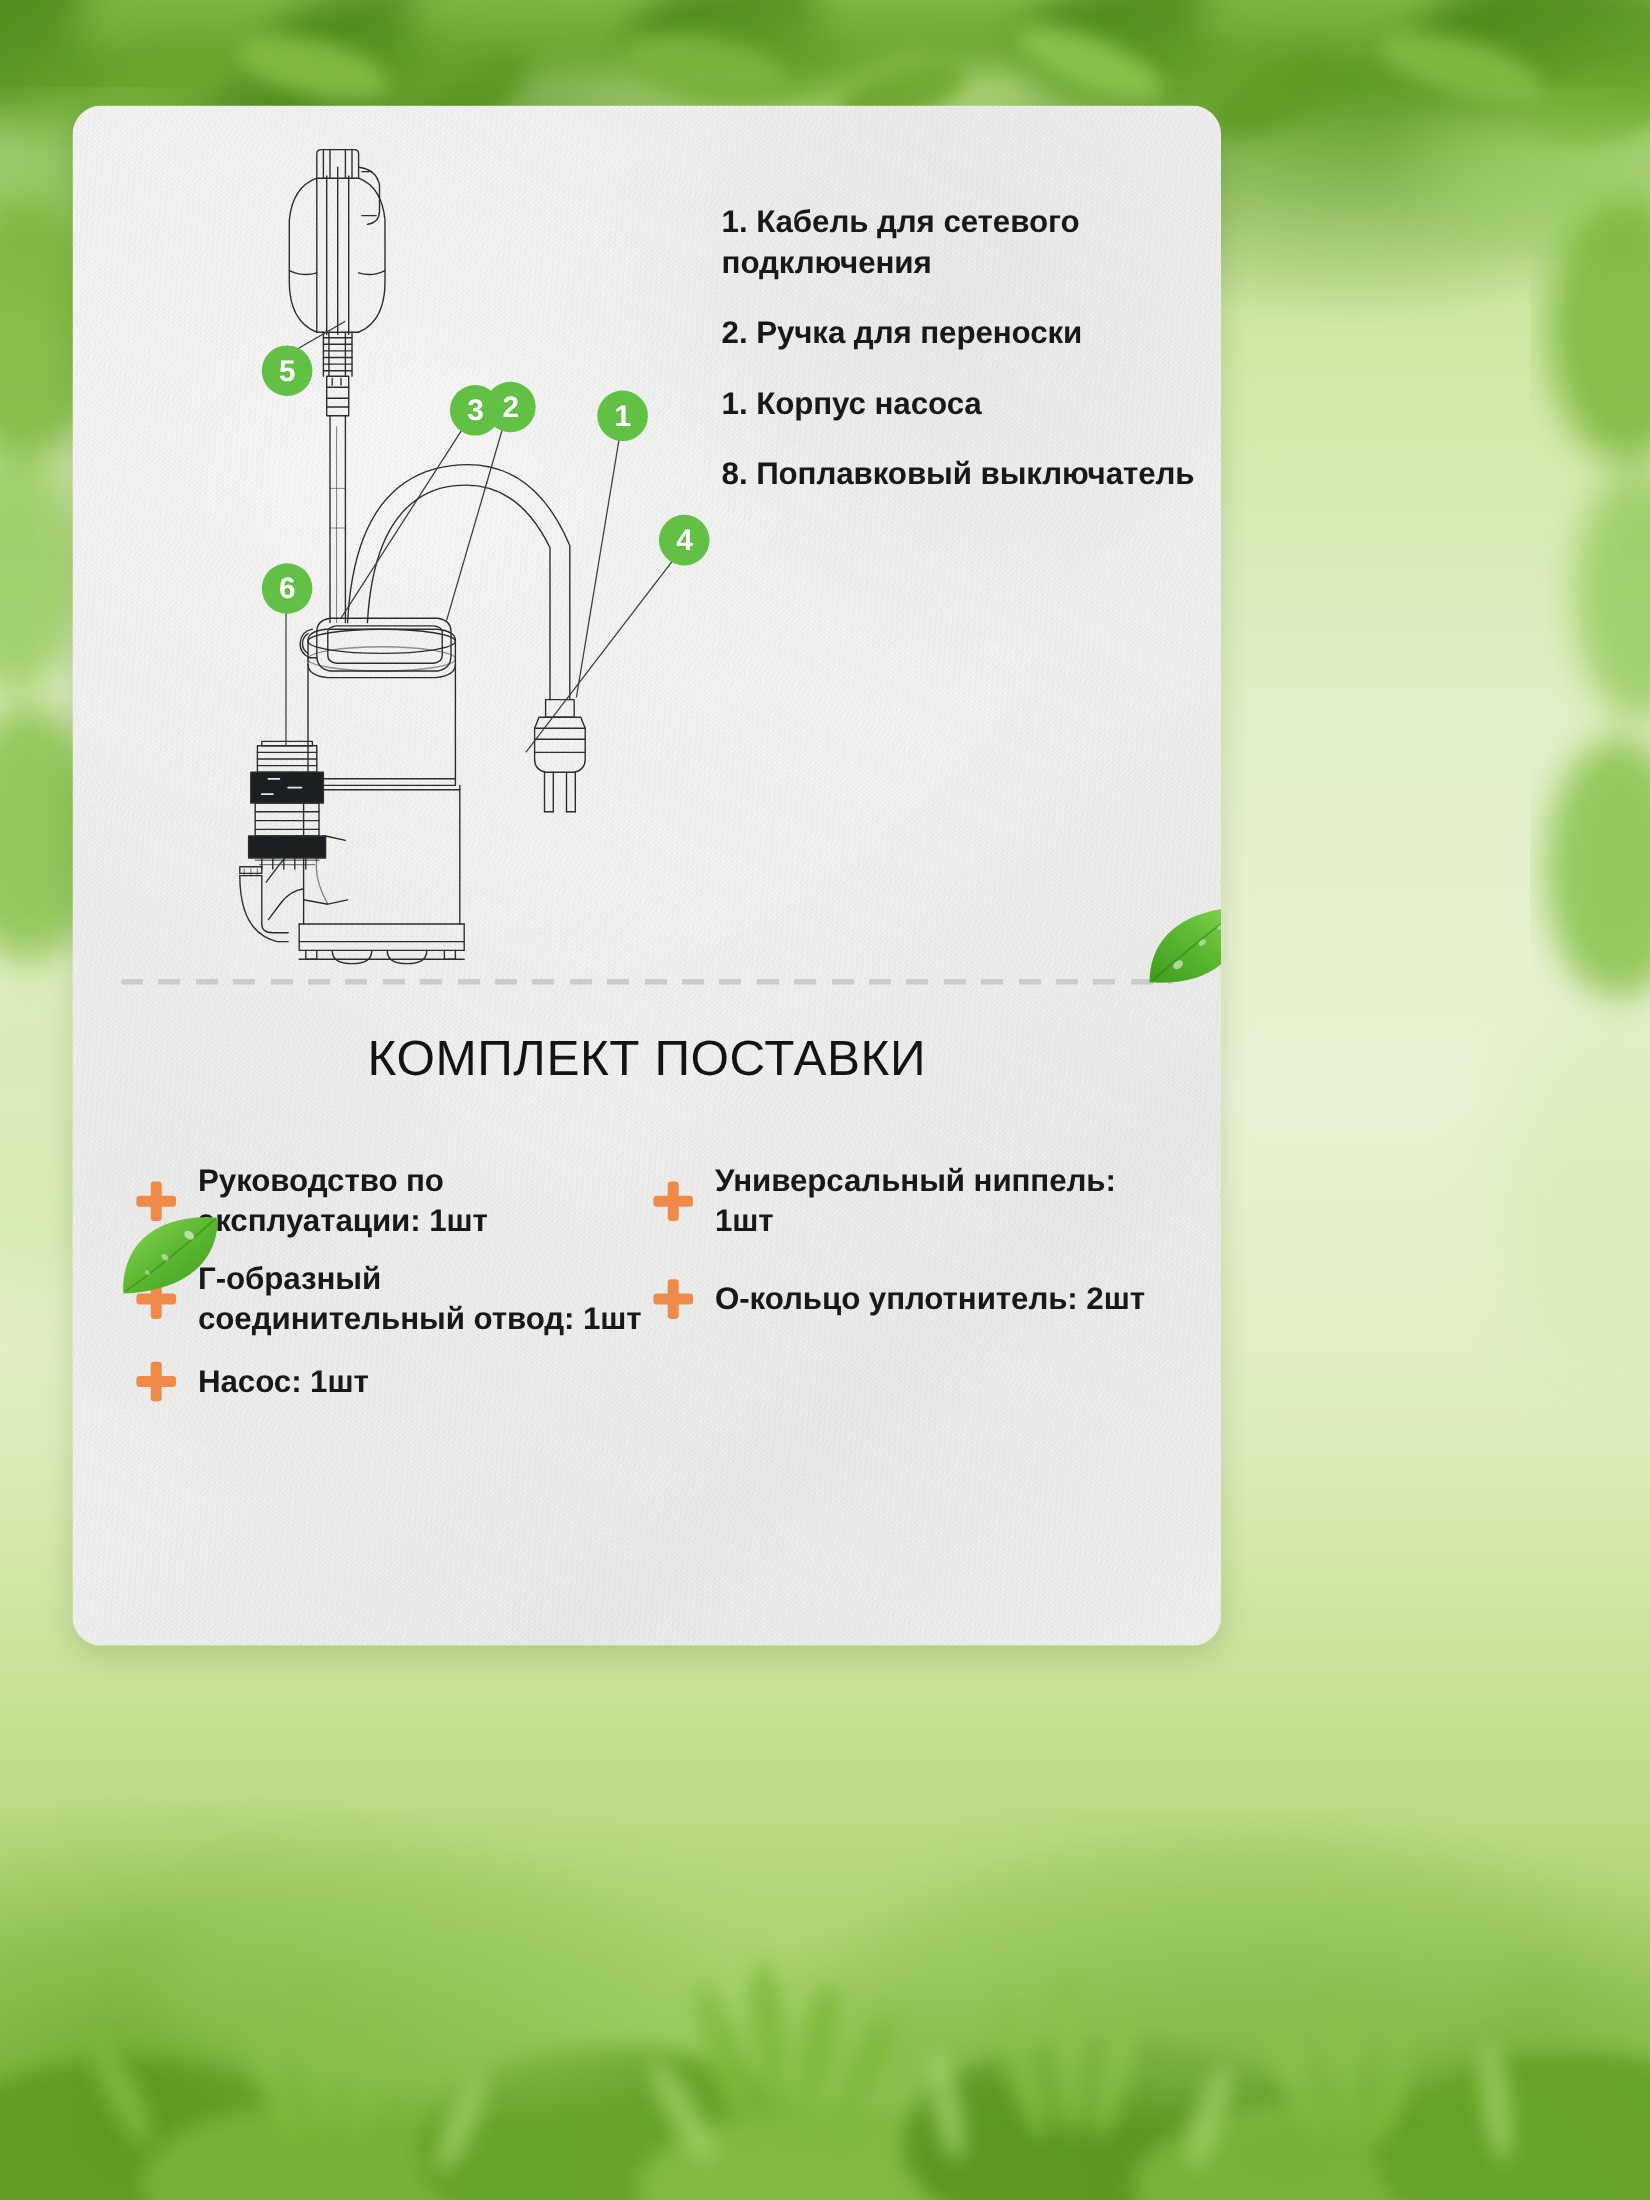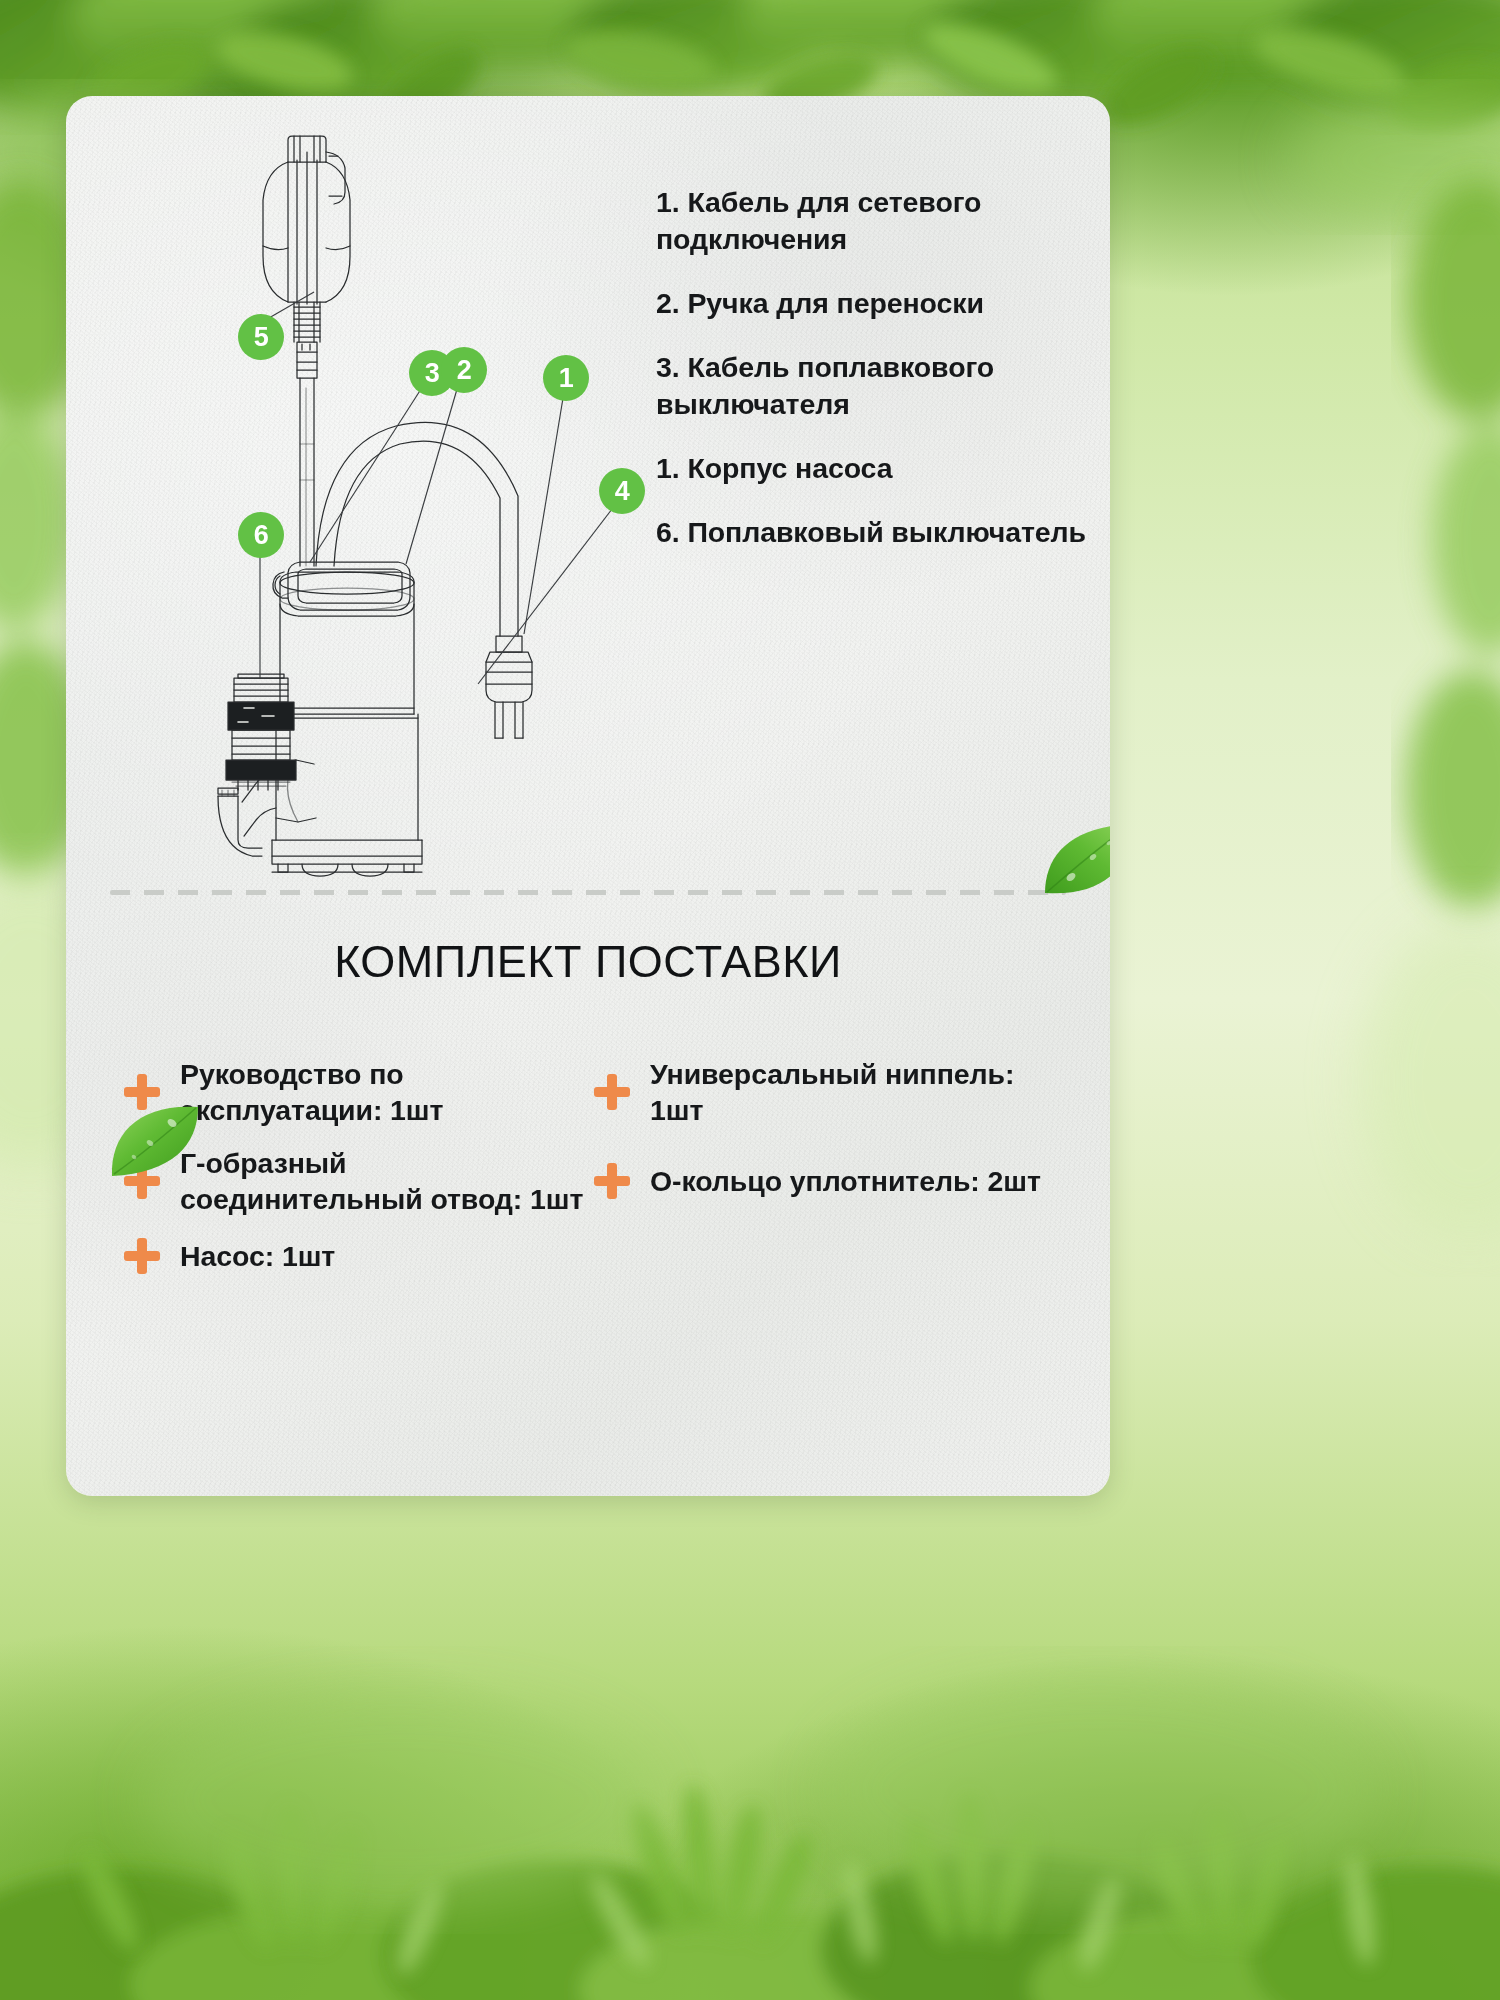--- a/index.html
+++ b/index.html
@@ -416,23 +416,22 @@
     <div class="badge" style="left:343px;top:254px">3</div>
     <div class="badge" style="left:375px;top:251px">2</div>
     <div class="badge" style="left:477px;top:259px">1</div>
     <div class="badge" style="left:533px;top:372px">4</div>
     <div class="badge" style="left:172px;top:416px">6</div>
   </div>
 
   <div id="legend">
     <div class="legend-item">1. Кабель для сетевого подключения</div>
     <div class="legend-item">2. Ручка для переноски</div>
-    <div class="legend-item">3. Кабель поплавкового выключателя</div>
     <div class="legend-item">1. Корпус насоса</div>
-    <div class="legend-item">6. Поплавковый выключатель</div>
+    <div class="legend-item">8. Поплавковый выключатель</div>
   </div>
 
   <div id="divider"></div>
 
   <div id="kit-title">КОМПЛЕКТ ПОСТАВКИ</div>
 
   <div id="kit-grid">
 
     <div class="kit-row">
       <div class="kit-col">

